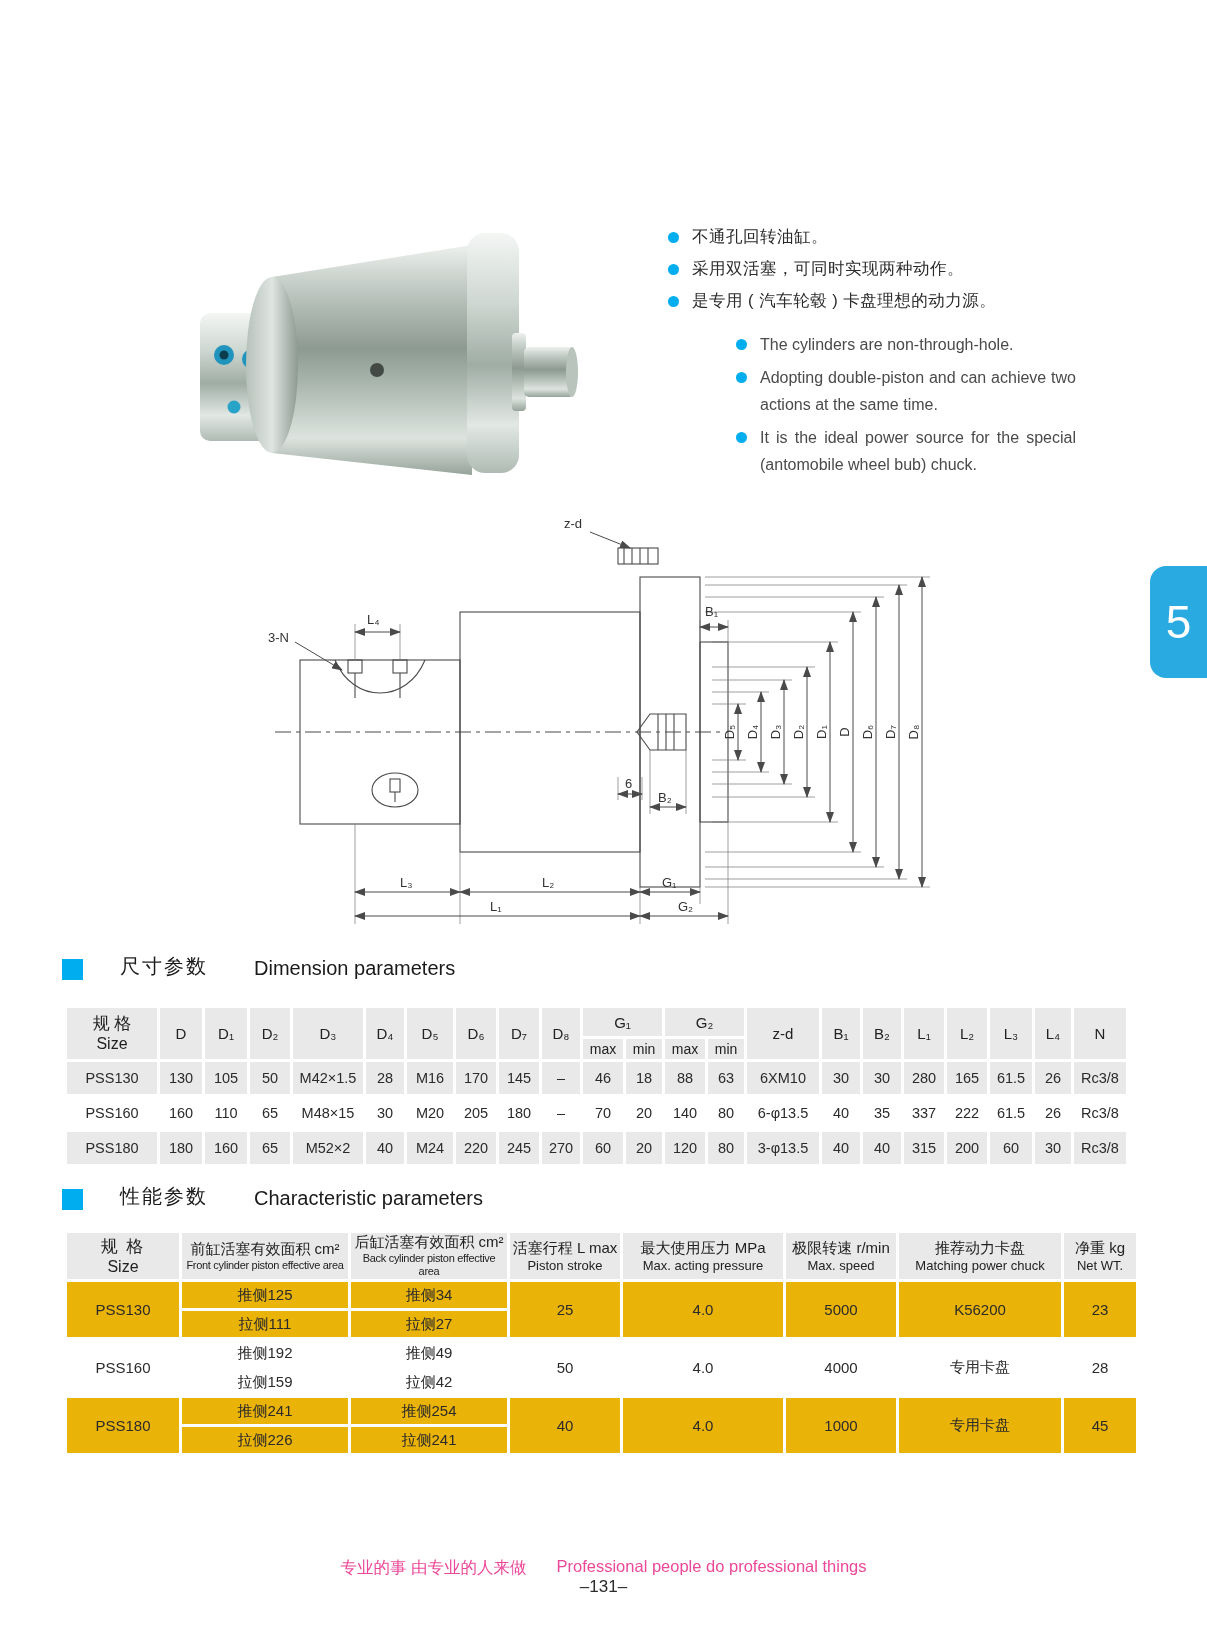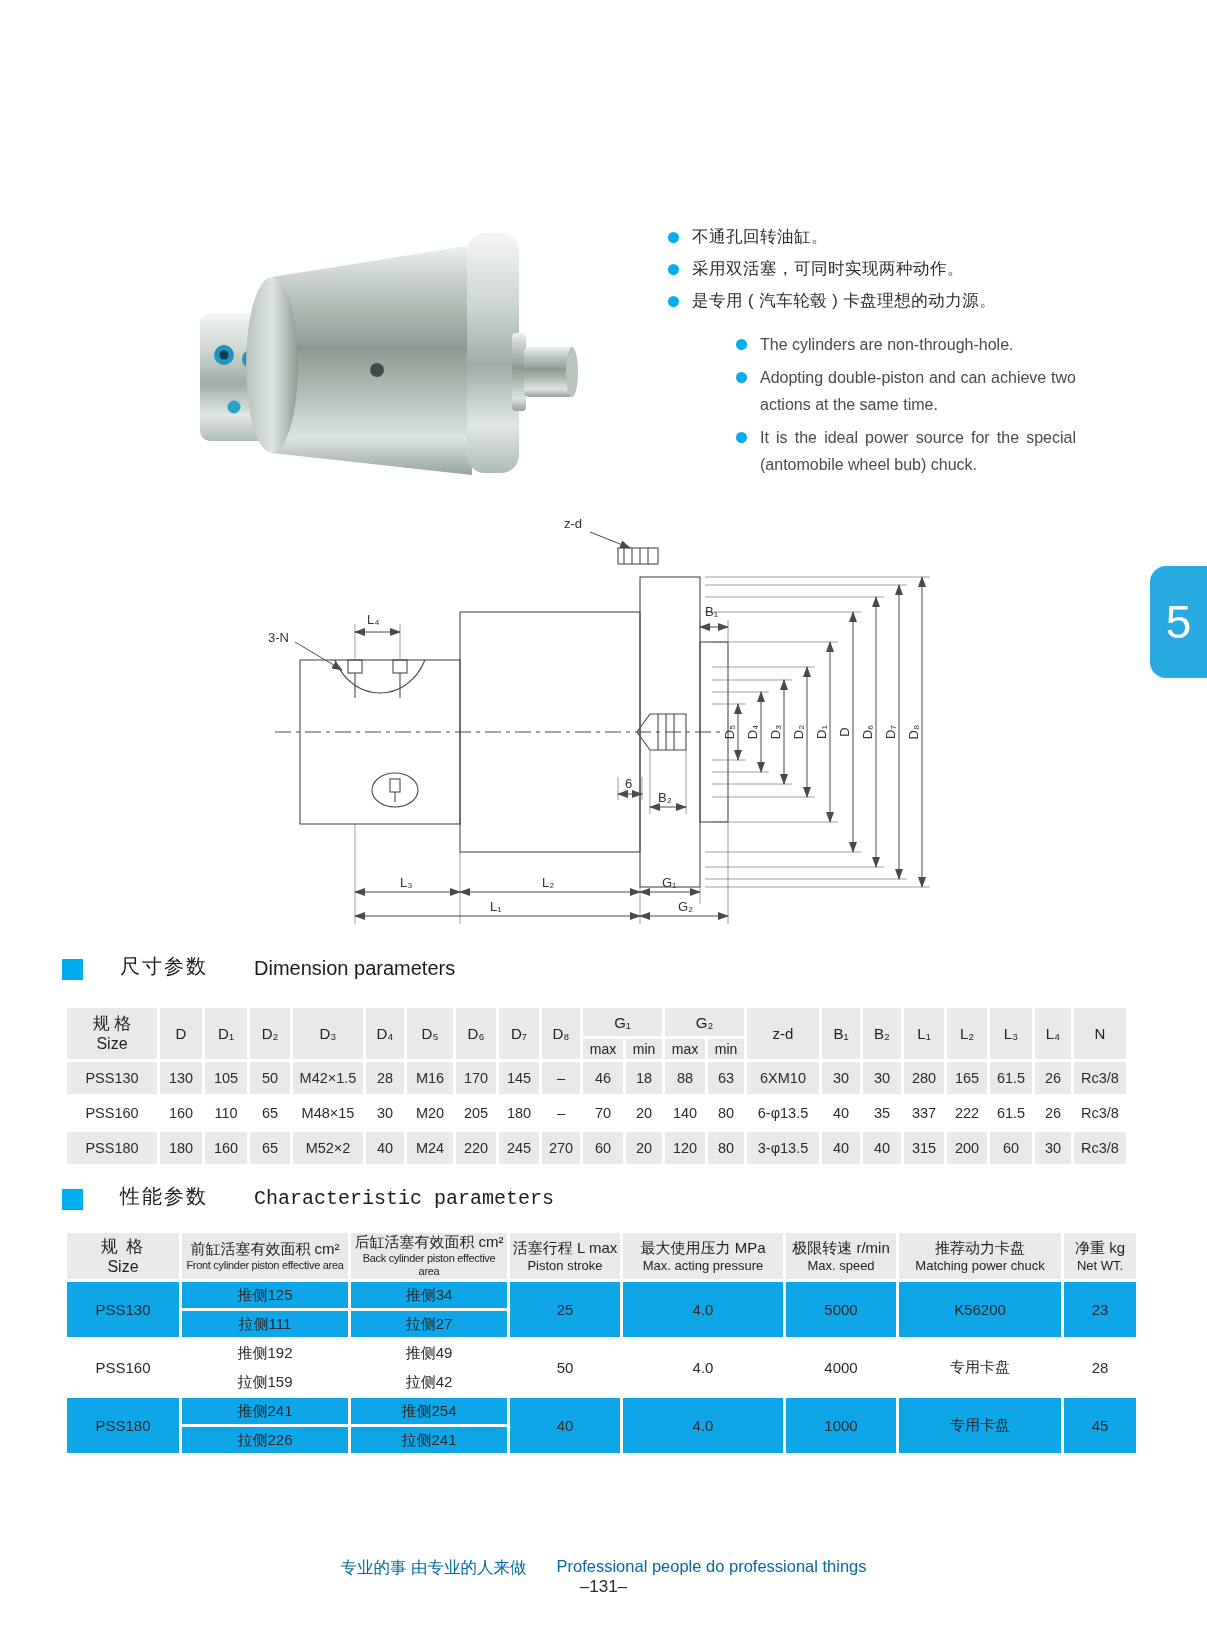--- a/index.html
+++ b/index.html
@@ -34,46 +34,46 @@
 
   
   .side-tab { position:absolute; right:0; top:566px; width:57px; height:112px; background:#29ABE2; border-radius:16px 0 0 16px; color:#fff; font-size:46px; display:flex; align-items:center; justify-content:center; }
 
   
   .section { position:absolute; display:flex; align-items:flex-end; }
   .section .sq { width:21px; height:21px; background:#00AEEF; margin-right:37px; }
   .section .zh { font-size:20px; color:#1a1a1a; letter-spacing:2px; }
   .section .en { font-size:20px; color:#1a1a1a; margin-left:46px; }
   #dim-section { left:62px; top:953px; }
-  #char-section { left:62px; top:1183px;font-family:Liberation Mono, monospace; }
+  #char-section { left:62px; top:1183px; }
 
   
   table { border-collapse:separate; border-spacing:3px; table-layout:fixed; }
   th, td { text-align:center; vertical-align:middle; font-weight:normal; }
 
   #dim-table { position:absolute; left:64px; top:1005px; }
   #dim-table th { background:#e9e9e9; font-size:15px; color:#222; height:28px; }
   #dim-table .sub th { font-size:14px; height:20px; }
   #dim-table td { background:#e9e9e9; font-size:14.5px; color:#2b2b2b; height:32px; }
   #dim-table tr.alt td { background:#fff; }
   #dim-table .size-hdr { font-size:17px; line-height:1.2; }
   #dim-table .size-hdr .en { font-size:16px; }
 
   #char-table { position:absolute; left:64px; top:1230px; }
   #char-table th { background:#e9e9e9; color:#222; height:46px; }
-  #char-table td { background:#0ea5e9; font-size:15px; color:#2b2b2b; height:26px; }
+  #char-table td { background:#eab308; font-size:15px; color:#2b2b2b; height:26px; }
   #char-table tr.alt td { background:#fff; }
   .h-zh { font-size:15px; line-height:1.25; }
   .h-en { font-size:13px; line-height:1.2; }
   .h-en.small { font-size:11px; letter-spacing:-0.3px; }
   .size-h .h-zh { font-size:17px; letter-spacing:2px; }
   .size-h .h-en { font-size:16px; }
 
   
-  .footer { position:absolute; left:0; top:1557px; width:100%; display:flex; justify-content:center; gap:30px; font-size:16.5px; color:#0369a1; }
+  .footer { position:absolute; left:0; top:1557px; width:100%; display:flex; justify-content:center; gap:30px; font-size:16.5px; color:#ec4899; }
   .page-num { position:absolute; left:0; top:1577px; width:100%; text-align:center; font-size:17px; color:#2b2b2b; }
 </style>
 </head>
 <body>
 
 <div class="page">
 
 
   <div class="photo">
     <svg viewBox="0 0 470 285" width="470" height="285">

